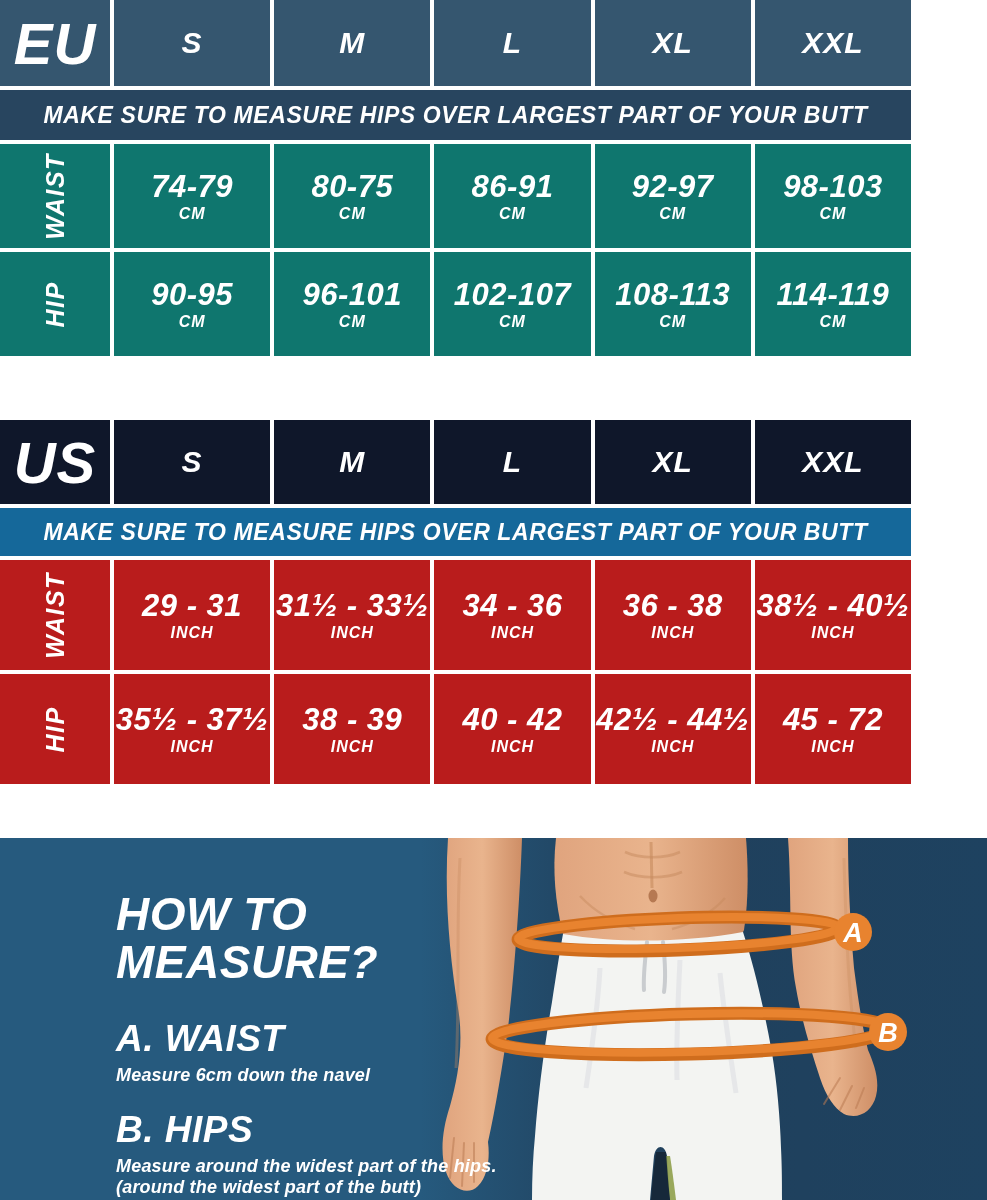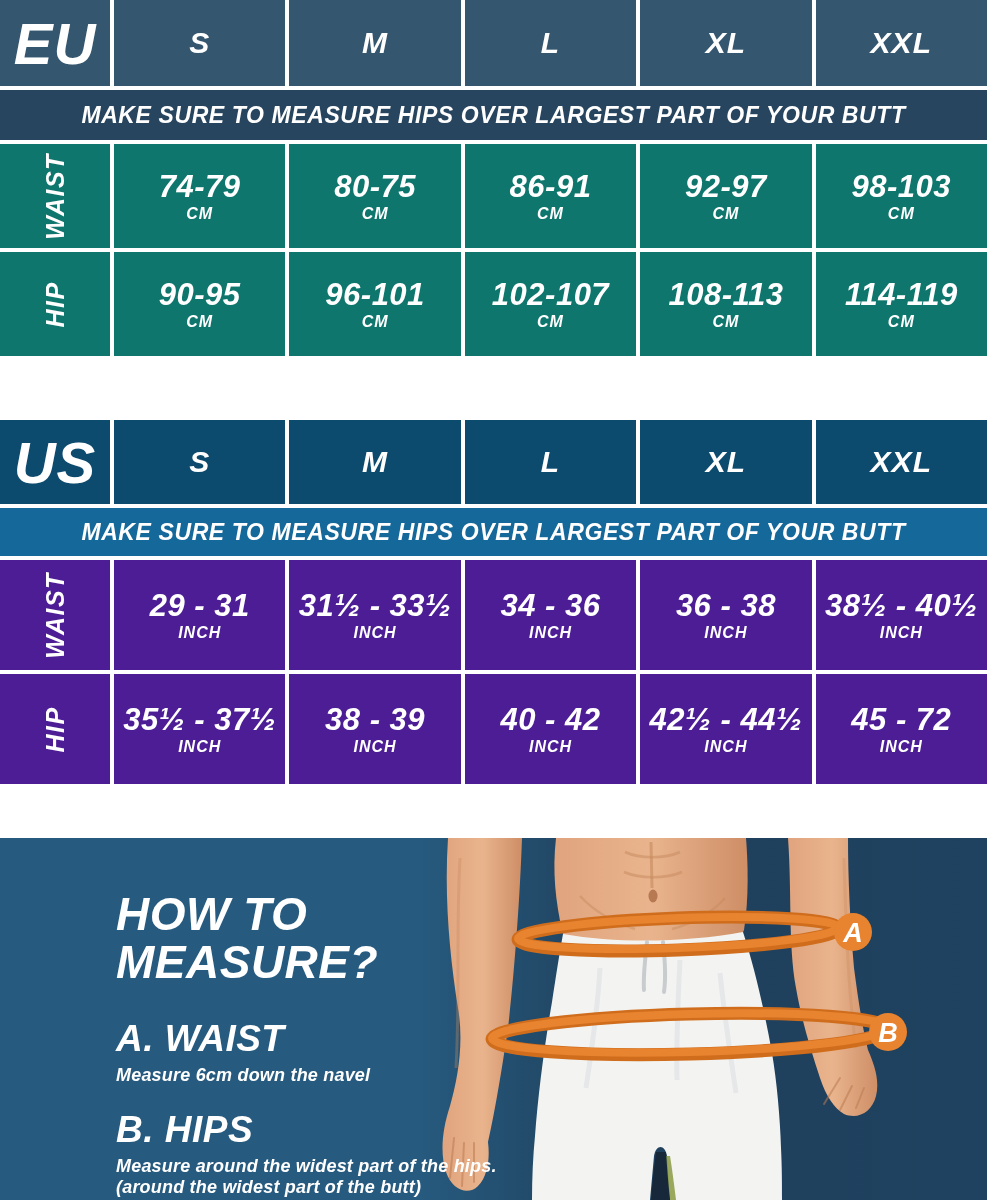--- a/index.html
+++ b/index.html
@@ -3,32 +3,32 @@
 <meta charset="utf-8">
 <style>
   html,body{margin:0;padding:0;}
   body{
     width:987px;height:1200px;position:relative;background:#ffffff;
     font-family:"Liberation Sans",sans-serif;font-style:italic;font-weight:bold;
     -webkit-font-smoothing:antialiased;overflow:hidden;
   }
   
   .size-table{
-    position:absolute;left:0;width:987px;
+    position:absolute;left:0;width:911px;
     display:grid;grid-template-columns:110px repeat(5,1fr);
     gap:4px;background:#ffffff;color:#ffffff;
   }
   .size-table.eu{top:0;grid-template-rows:86px 50px 104px 104px;}
   .size-table.us{top:420px;grid-template-rows:84px 48px 110px 110px;}
   .cell{display:flex;align-items:center;justify-content:center;text-align:center;}
   .eu .cell{background:#0f766e;}
   .eu .cell.head{background:#35566F;}
   .eu .cell.note{background:#28455F;}
-  .us .cell{background:#4c1d95;}
-  .us .cell.head{background:#0c4a6e;}
+  .us .cell{background:#b91c1c;}
+  .us .cell.head{background:#0f172a;}
   .us .cell.note{background:#15689A;}
   .cell.region{font-size:58px;letter-spacing:1px;}
   .cell.size{font-size:30px;letter-spacing:1px;}
   .cell.note{grid-column:1 / -1;font-size:23px;letter-spacing:.6px;}
   .cell.rowlabel .vert{transform:rotate(-90deg);font-size:25px;letter-spacing:1.5px;white-space:nowrap;}
   .cell.value{flex-direction:column;line-height:1;}
   .range{font-size:31px;letter-spacing:.5px;}
   .unit{font-size:16px;letter-spacing:1px;margin-top:4px;}
   
   .howto{

